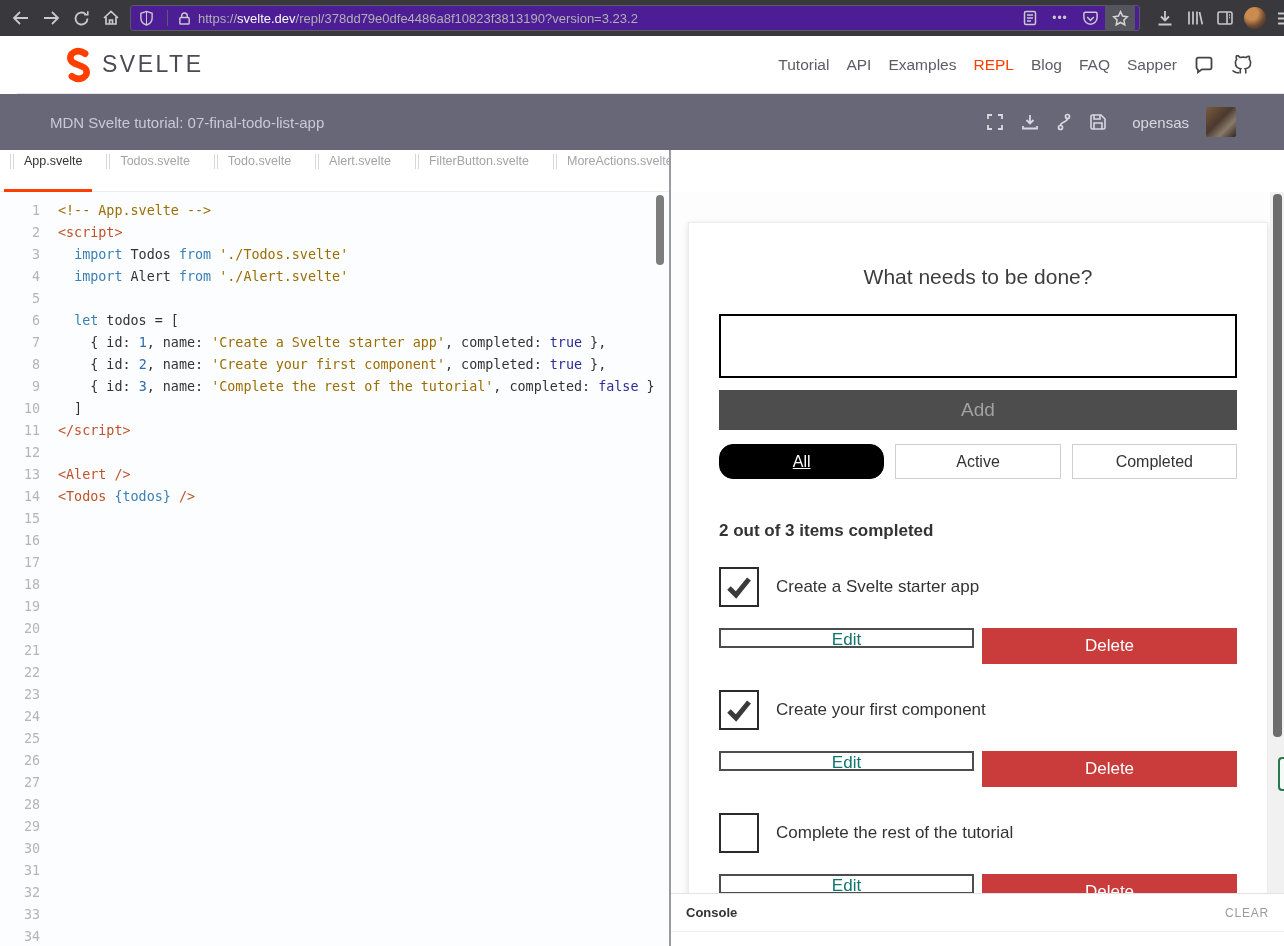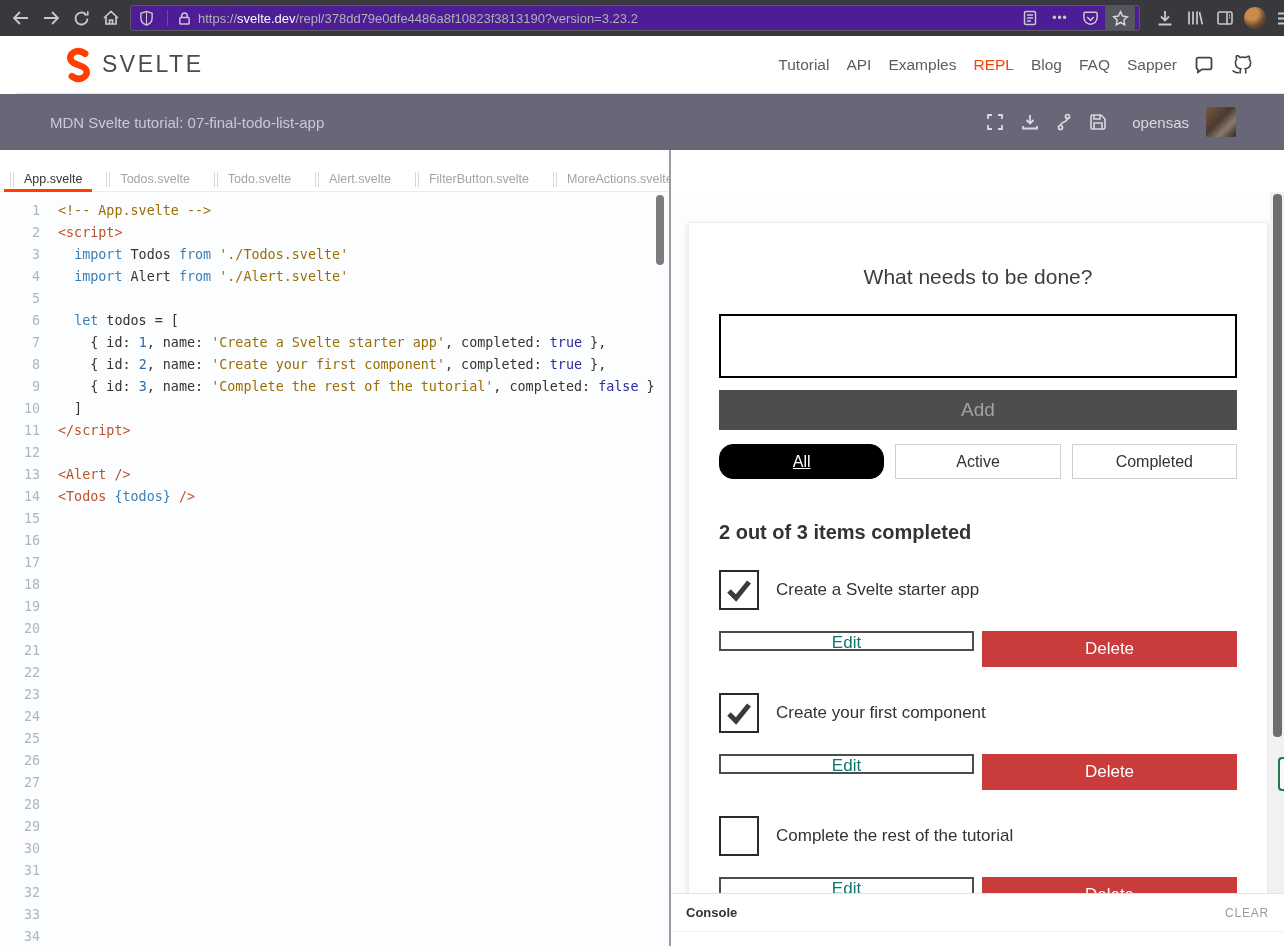--- a/index.html
+++ b/index.html
@@ -41,21 +41,21 @@
   #repl-user { color:#d9d9e2; font-size:15px; margin-left:8px; }
   #repl-avatar { width:30px; height:30px; border-radius:2px;
      background:linear-gradient(135deg,#7a5a3a 0%, #4a3a30 45%, #8a7a6a 70%, #2c2620 100%); }
 
   
   #left-pane { position:absolute; left:0; top:150px; width:669px; bottom:0; background:#fcfdff; }
   #pane-divider { position:absolute; left:669px; top:150px; width:2px; bottom:0; background:#9a9aa2; }
   #right-pane { position:absolute; left:671px; top:150px; width:613px; bottom:0; background:#fff; }
 
   .tabbar { height:42px; border-bottom:1px solid #ededf0; background:#fff; display:flex; align-items:stretch; position:relative; }
-  .etab { display:flex; align-items:center; position:relative; padding:17px 14px 0 10px; cursor:pointer; }
+  .etab { display:flex; align-items:flex-start; position:relative; padding:4px 14px 0 10px; cursor:pointer; }
   .etab .handle { display:flex; gap:2px; margin-right:10px; }
   .etab .handle i { width:1px; height:15px; background:#d8d8dc; }
   .etab .lbl { font-size:12.5px; color:#a3a3a9; white-space:nowrap; }
   .etab.active .lbl { color:#333; }
   .etab.active::after { content:""; position:absolute; left:4px; right:4px; bottom:-1px; height:3px; background:var(--accent); }
   .otab { display:flex; align-items:center; position:relative; padding:0 16px; cursor:pointer; }
   .otab .lbl { font-size:12.5px; color:#a3a3a9; }
   .otab.active .lbl { color:#333; }
   .otab.active::after { content:""; position:absolute; left:0; right:6px; bottom:-1px; height:3px; background:var(--accent); }
 
@@ -82,21 +82,21 @@
                border:1px solid #ececec; box-shadow:0 2px 6px rgba(0,0,0,.12); padding:0 30px; }
   #todo-heading { margin-top:42px; text-align:center; font-size:21px; color:#3d3d3d; font-weight:400; }
   #todo-input { margin-top:25px; width:100%; height:64px; border:2px solid #000; font-size:18px; padding:0 10px;
                 display:block; background:#fff; }
   #add-btn { margin-top:12px; width:100%; height:40px; background:#4d4d4d; color:#a2a2a2;
              border:none; font-size:19px; cursor:pointer; }
   #filter-row { margin-top:14px; display:flex; gap:11px; }
   .filter-btn { flex:1; height:35px; background:#fff; border:1px solid #cfcfcf; font-size:16px;
                 color:#333; cursor:pointer; }
   .filter-btn.pressed { background:#000; color:#fff; border-color:#000; text-decoration:underline; font-weight:400;border-radius:14px; }
-  #todo-status { margin-top:42px; font-size:20px; font-weight:700; color:#333; }
+  #todo-status { margin-top:42px; font-size:17px; font-weight:700; color:#333; }
   .todo-item { margin-top:26px; }
   .todo-row { display:flex; align-items:center; }
   .cbox { width:40px; height:40px; border:2px solid #2b2b2b; background:#fff; display:flex;
           align-items:center; justify-content:center; cursor:pointer; flex:0 0 auto; }
   .todo-label { margin-left:17px; font-size:17px; color:#333; }
   .btn-row { margin-top:21px; display:flex; gap:8px; }
   .edit-btn { flex:1; height:20px; background:#fff; border:2px solid #4d4d4d; color:#0f766e;
               font-size:17px; cursor:pointer; }
   .delete-btn { flex:1; height:36px; background:var(--danger); border:2px solid var(--danger);
                 color:#fff; font-size:17px; cursor:pointer; }

